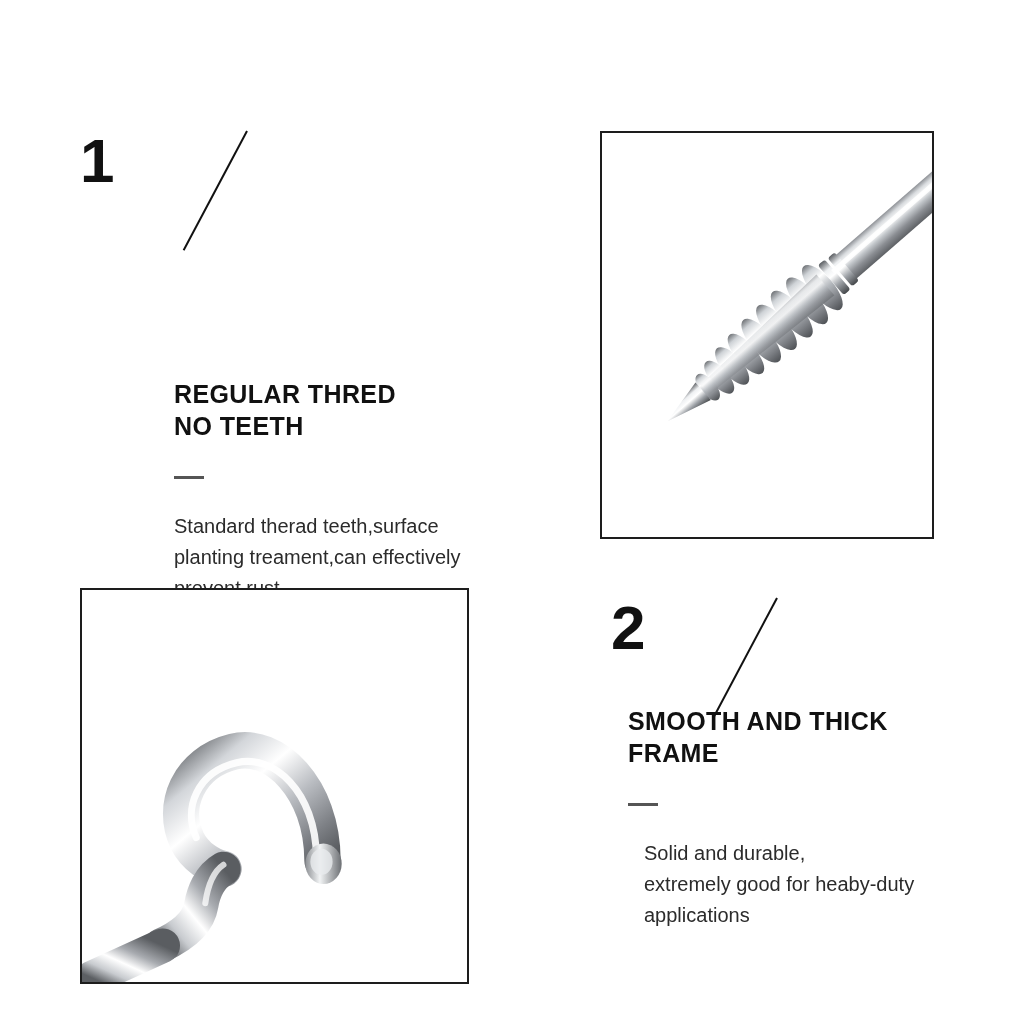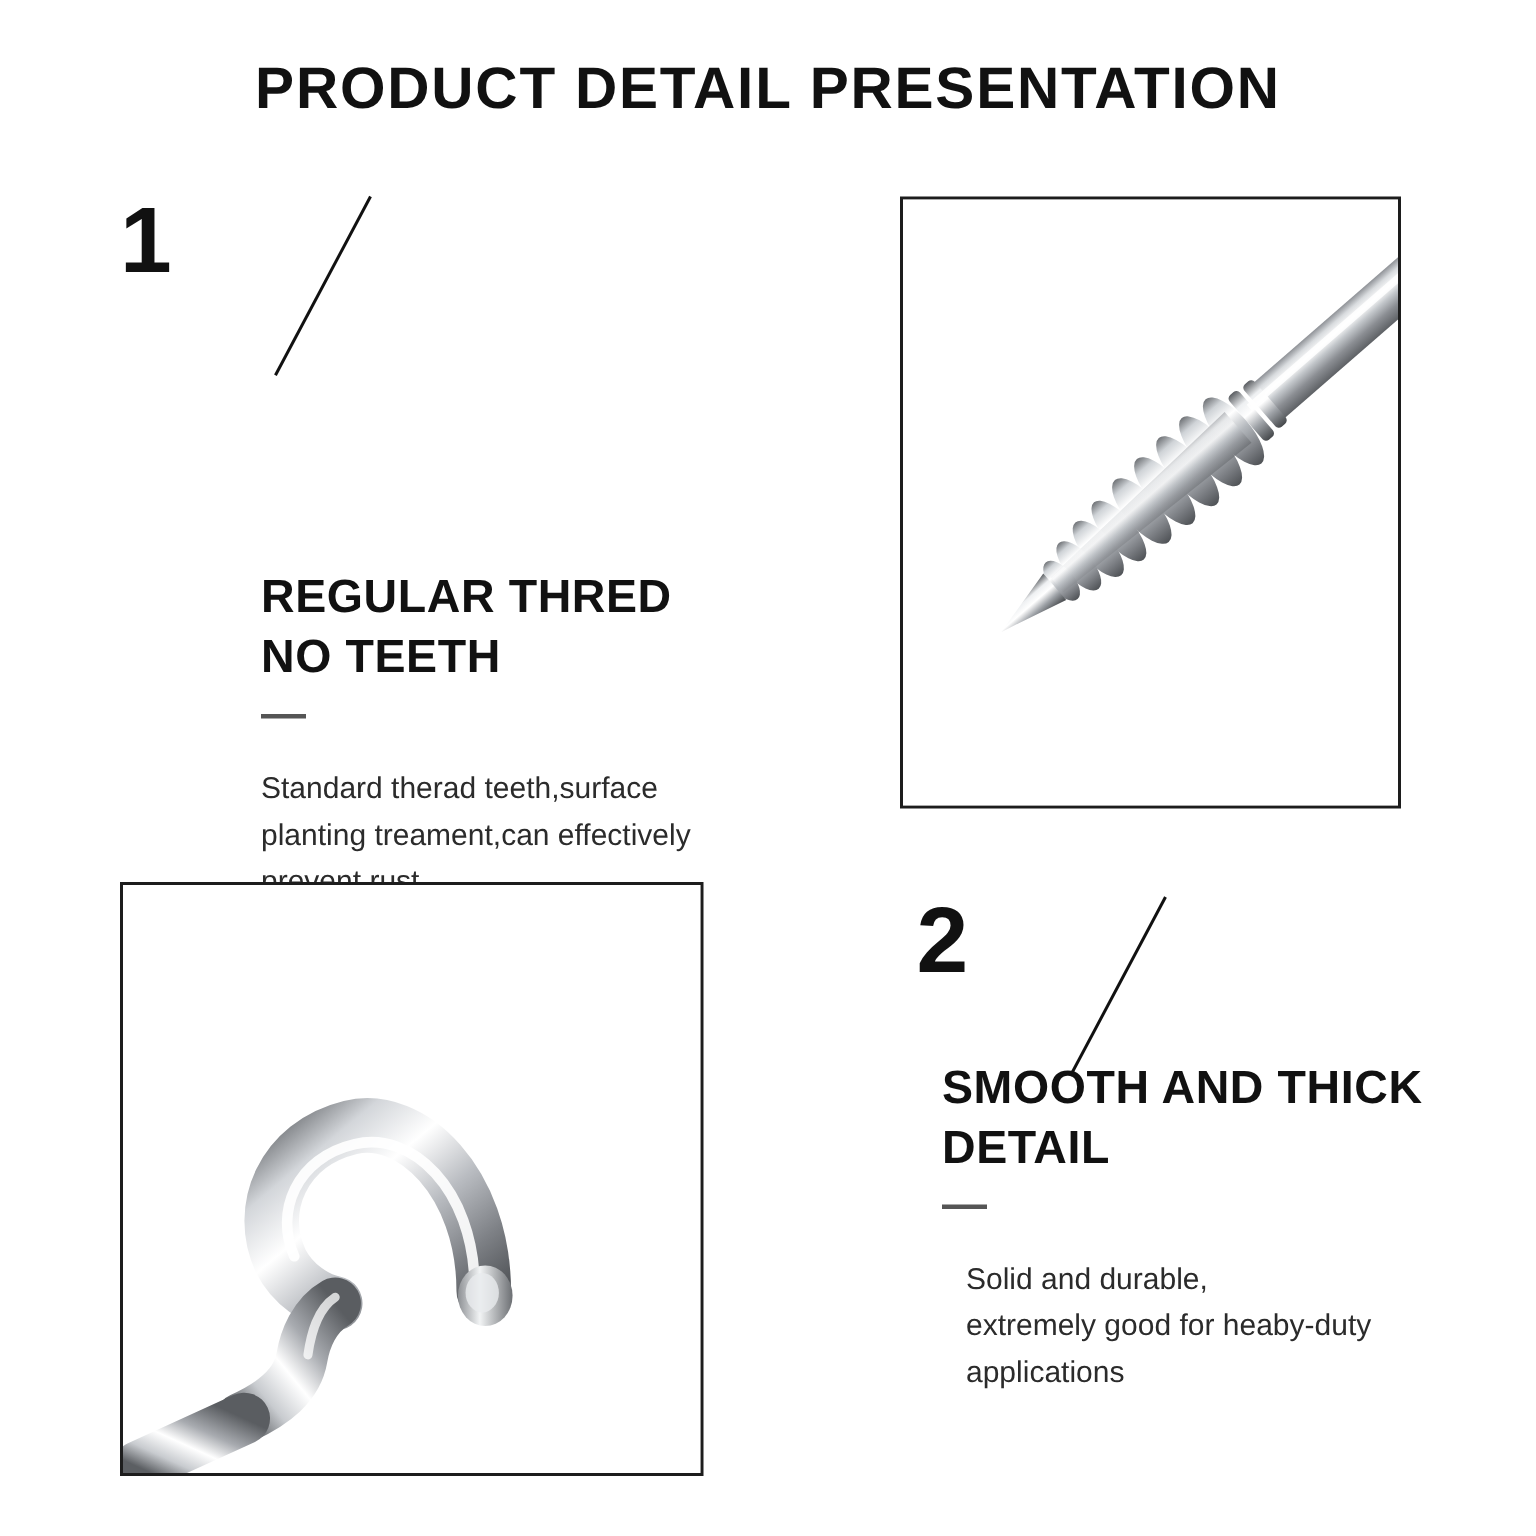--- a/index.html
+++ b/index.html
@@ -39,21 +39,21 @@
     font-weight: bold;
     line-height: 0.9;
     color: #111111;
   }
   .slash {
     position: absolute;
     width: 2px;
     background: #111111;
   }
   .heading {
-    font-size: 31px;
+    font-size: 25px;
     font-weight: bold;
     line-height: 1.28;
     letter-spacing: 0.4px;
     color: #111111;
     white-space: pre-line;
   }
   .rule {
     width: 30px;
     height: 3px;
     background: #555555;
@@ -91,21 +91,20 @@
   #frame-screw { left: 600px; top: 131px; width: 330px; height: 404px; }
   #frame-hook  { left: 80px;  top: 588px; width: 385px; height: 392px; }
 
   .frame svg { display: block; width: 100%; height: 100%; }
 </style>
 </head>
 <body>
 
 <div class="page">
 
-  <div class="title">PRODUCT DETAIL PRESENTATION</div>
 
   <div class="block" id="block1">
     <div class="num">1</div>
     <div class="slash"></div>
     <div class="heading">REGULAR THRED
 NO TEETH</div>
     <div class="rule"></div>
     <div class="body-text">Standard therad teeth,surface
 planting treament,can effectively
 prevent rust</div>
@@ -215,20 +214,20 @@
 
       <ellipse cx="239" cy="271" rx="18" ry="20" fill="url(#capGrad)"></ellipse>
       <ellipse cx="237" cy="269" rx="11" ry="13" fill="#e9ebed" opacity="0.8"></ellipse>
     </svg>
   </div>
 
   <div class="block" id="block2">
     <div class="num">2</div>
     <div class="slash"></div>
     <div class="heading">SMOOTH AND THICK
-DETAIL</div>
+FRAME</div>
     <div class="rule"></div>
     <div class="body-text">Solid and durable,
 extremely good for heaby-duty
 applications</div>
   </div>
 
 </div>
 
 </body></html>

